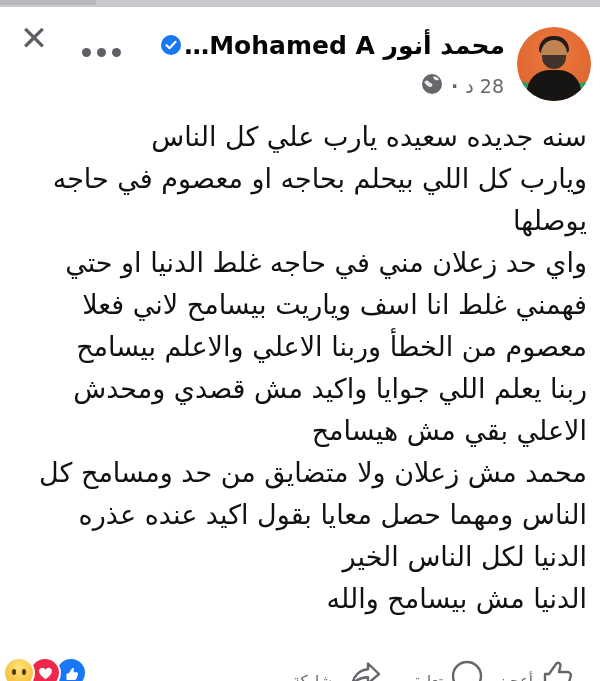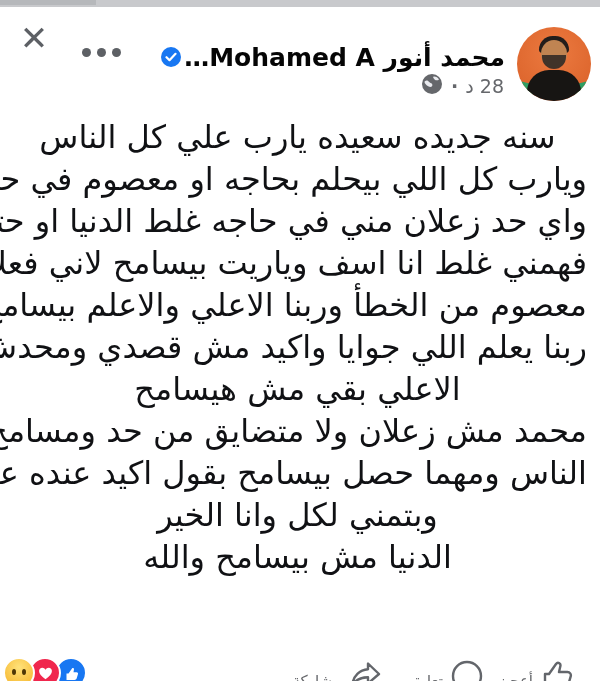--- a/index.html
+++ b/index.html
@@ -19,31 +19,31 @@
           overflow:hidden;background:radial-gradient(circle at 50% 35%,#ec7a40,#d85f27);cursor:pointer;}
   .av-hair{position:absolute;left:22px;top:9px;width:30px;height:17px;background:#221d1b;
            border-radius:16px 16px 4px 4px;}
   .av-face{position:absolute;left:24px;top:13px;width:26px;height:28px;background:#c08452;border-radius:50%;}
   .av-beard{position:absolute;left:25px;top:28px;width:24px;height:14px;background:#2a2422;
             border-radius:0 0 12px 12px;opacity:.85;}
   .av-body{position:absolute;left:10px;top:43px;width:54px;height:34px;background:#171513;
            border-radius:22px 22px 0 0;}
   .av-green-l{position:absolute;left:2px;top:56px;width:14px;height:20px;background:#2f9e63;transform:rotate(14deg);}
   .av-green-r{position:absolute;right:2px;top:56px;width:14px;height:20px;background:#2f9e63;transform:rotate(-14deg);}
-  .name-row{position:absolute;top:40px;right:95px;height:34px;display:flex;direction:rtl;
+  .name-row{position:absolute;top:28px;right:95px;height:34px;display:flex;direction:rtl;
             align-items:center;gap:3px;text-align:right;}
   .name{font-size:25px;font-weight:bold;color:#050505;white-space:nowrap;cursor:pointer;}
   .badge{width:20px;height:20px;border-radius:50%;background:#1877f2;display:flex;
          align-items:center;justify-content:center;flex:0 0 auto;}
   .meta-row{position:absolute;top:72px;right:96px;display:flex;direction:rtl;align-items:center;
             gap:7px;color:#65676b;font-size:19px;}
   .meta-row .dot{font-weight:bold;}
   
   .post{position:absolute;top:116px;left:8px;right:13px;direction:rtl;text-align:right;}
-  .post .line{font-size:32px;line-height:42px;white-space:nowrap;color:#101114;text-align:center;}
+  .post .line{font-size:27px;line-height:42px;white-space:nowrap;color:#101114;}
   
   .bottombar{position:absolute;left:0;right:0;bottom:0;height:27px;overflow:hidden;}
   .react-group{position:absolute;left:3px;top:3px;display:flex;}
   .react{width:28px;height:28px;border-radius:50%;border:2px solid #fff;box-sizing:content-box;
          display:flex;align-items:center;justify-content:center;cursor:pointer;}
   .react.care{background:radial-gradient(circle at 50% 30%,#ffe27a,#f5b227);z-index:3;position:relative;}
   .react.love{background:#f0274d;margin-left:-6px;z-index:2;position:relative;}
   .react.like{background:#1877f2;margin-left:-6px;z-index:1;position:relative;}
   .care-eye{position:absolute;top:10px;width:4px;height:6px;border-radius:50%;background:#4e3706;}
   .care-eye.l{left:7px;} .care-eye.r{right:7px;}
@@ -96,28 +96,29 @@
         <circle cx="12" cy="12" r="10" fill="#65676b"></circle>
         <path d="M4.8 9.2c2-1.4 3.4-.4 4.4.8 1 1.2 3.2 1 3.2 3s-2.2 2.4-4.2 1.2-4.4-3.6-3.4-5z" fill="#e9eaee"></path>
         <path d="M13.6 4.4c2.2-.2 4.4 1 5.4 3-1.2 1.2-3.2 1.2-4.4 0-1.2-1.2-2-2.8-1-3z" fill="#e9eaee"></path>
       </svg>
     </span>
   </div>
 
   <div class="post">
     <div class="line">سنه جديده سعيده يارب علي كل الناس</div>
     <div class="line">ويارب كل اللي بيحلم بحاجه او معصوم في حاجه</div>
+    <div class="line">يوصلها</div>
     <div class="line">واي حد زعلان مني في حاجه غلط الدنيا او حتي</div>
     <div class="line">فهمني غلط انا اسف وياريت بيسامح لاني فعلا</div>
     <div class="line">معصوم من الخطأ وربنا الاعلي والاعلم بيسامح</div>
     <div class="line">ربنا يعلم اللي جوايا واكيد مش قصدي ومحدش</div>
     <div class="line">الاعلي بقي مش هيسامح</div>
     <div class="line">محمد مش زعلان ولا متضايق من حد ومسامح كل</div>
-    <div class="line">الناس ومهما حصل بيسامح بقول اكيد عنده عذره</div>
-    <div class="line">وبتمني لكل وانا الخير</div>
+    <div class="line">الناس ومهما حصل معايا بقول اكيد عنده عذره</div>
+    <div class="line">الدنيا لكل الناس الخير</div>
     <div class="line">الدنيا مش بيسامح والله</div>
   </div>
 
   <div class="bottombar">
 
     <div class="react-group">
       <span class="react care">
         <i class="care-eye l"></i>
         <i class="care-eye r"></i>
       </span>

